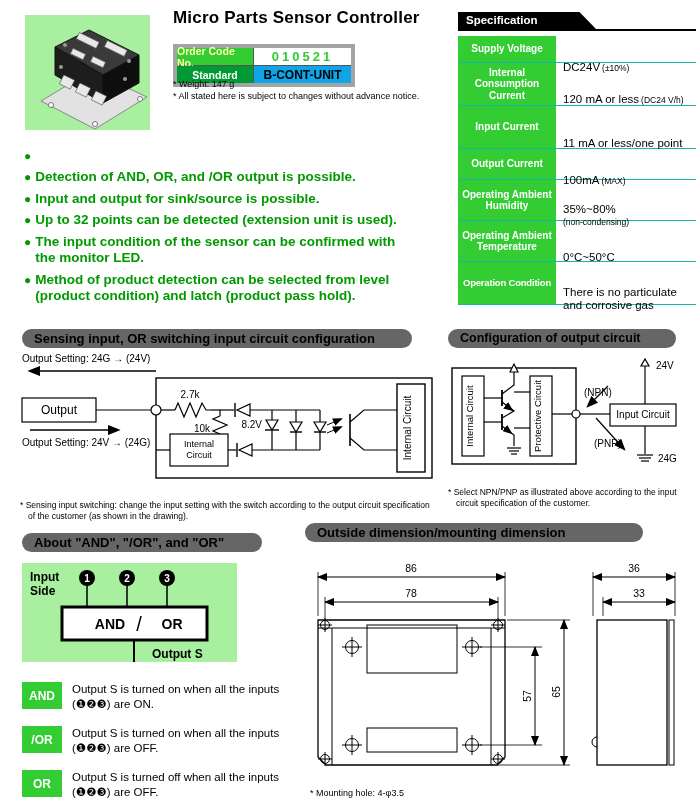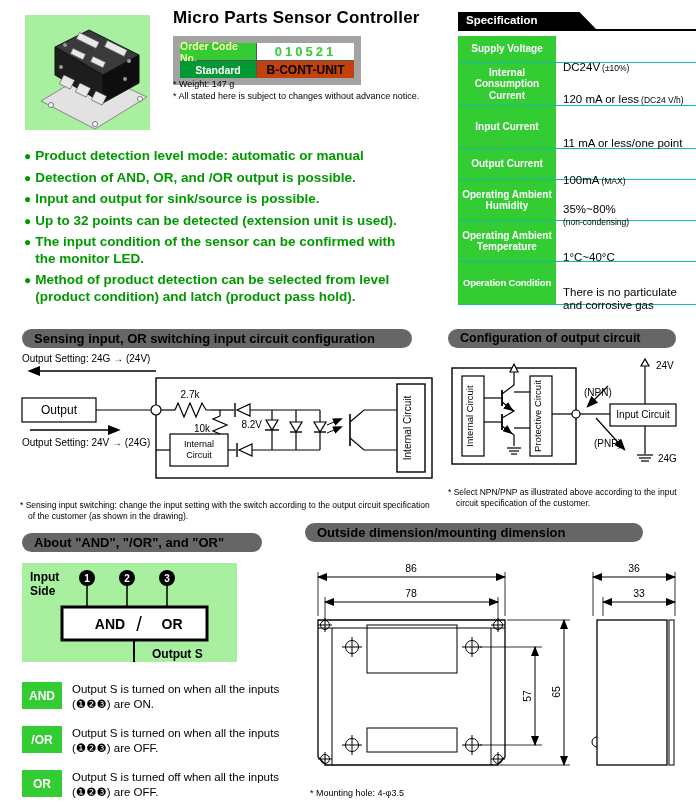--- a/index.html
+++ b/index.html
@@ -3,28 +3,28 @@
 <meta charset="utf-8">
 <style>
   html,body{margin:0;padding:0;background:#fff;}
   body{font-family:"Liberation Sans","DejaVu Sans",sans-serif;color:#000;}
   #page{position:relative;width:696px;height:808px;background:#fff;overflow:hidden;}
   .abs{position:absolute;}
   svg text{font-family:"Liberation Sans","DejaVu Sans",sans-serif;}
   
   .photo-panel{left:25px;top:15px;width:125px;height:115px;background:#a8f0a0;}
   .page-title{left:173px;top:8px;font-size:17px;font-weight:bold;letter-spacing:0.2px;}
-  .order-table{left:173px;top:36px;width:174px;border:7px solid #a3a3a3;}
+  .order-table{left:173px;top:44px;width:174px;border:4px solid #a3a3a3;}
   .order-row{display:flex;height:17px;}
   .order-row + .order-row{border-top:1px solid #555;}
   .oc-label{width:76px;background:#33cc33;color:#ffffaa;font-size:10.5px;font-weight:bold;display:flex;align-items:center;justify-content:center;border-right:1px solid #555;}
   .oc-label.std{background:#009933;color:#fff;}
   .oc-value{flex:1;display:flex;align-items:center;justify-content:center;font-weight:bold;}
   .oc-code{color:#33cc33;font-size:13px;letter-spacing:3px;}
-  .oc-unit{background:#c2410c;font-size:12px;color:#000;}
+  .oc-unit{background:#0ea5e9;font-size:12px;color:#000;}
   .top-notes{left:173px;top:78px;font-size:9px;line-height:12px;}
   
   .spec{left:458px;top:12px;width:246px;}
   .spec-banner{width:130px;height:17px;background:#000;color:#fff;font-size:11.5px;font-weight:bold;line-height:17px;padding-left:8px;clip-path:polygon(0 0,88% 0,100% 100%,0 100%);}
   .spec-topline{position:absolute;left:0;top:17px;width:238px;height:2px;background:#000;}
   .spec-rows{position:absolute;left:0;top:24px;width:238px;}
   .spec-row{display:flex;border-bottom:1px solid #14b8a6;}
   .spec-label{width:98px;background:#33cc33;color:#fff;font-size:10px;font-weight:bold;display:flex;align-items:center;justify-content:center;text-align:center;line-height:11.5px;padding:1px 2px;box-sizing:border-box;}
   .spec-label.tight{font-size:9.5px;letter-spacing:-0.2px;}
   .spec-value{flex:1;display:flex;flex-direction:column;justify-content:center;padding-left:7px;font-size:11.5px;line-height:13px;margin-top:32px;}
@@ -140,39 +140,36 @@
       <div class="spec-row" style="height:40px">
         <div class="spec-label">Operating Ambient Humidity</div>
         <div class="spec-value">
             <span>35%~80%</span>
             <span class="sm">(non-condensing)</span>
           </div>
       </div>
       <div class="spec-row" style="height:40px">
         <div class="spec-label">Operating Ambient Temperature</div>
         <div class="spec-value">
-            <span>1°C~40°C</span>
+            <span>0°C~50°C</span>
           </div>
       </div>
       <div class="spec-row" style="height:42px">
         <div class="spec-label tight">Operation Condition</div>
         <div class="spec-value">
             <span>There is no particulate</span>
             <span>and corrosive gas</span>
           </div>
       </div>
     </div>
   </div>
 
   <div class="abs features">
     <div class="feature">
         <span class="dot">●</span>
-        <div class="ftext">
-          <span>Product detection level mode: automatic or manual</span>
-        </div>
       </div>
     <div class="feature">
         <span class="dot">●</span>
         <div class="ftext">
           <span>Detection of AND, OR, and /OR output is possible.</span>
         </div>
       </div>
     <div class="feature">
         <span class="dot">●</span>
         <div class="ftext">

